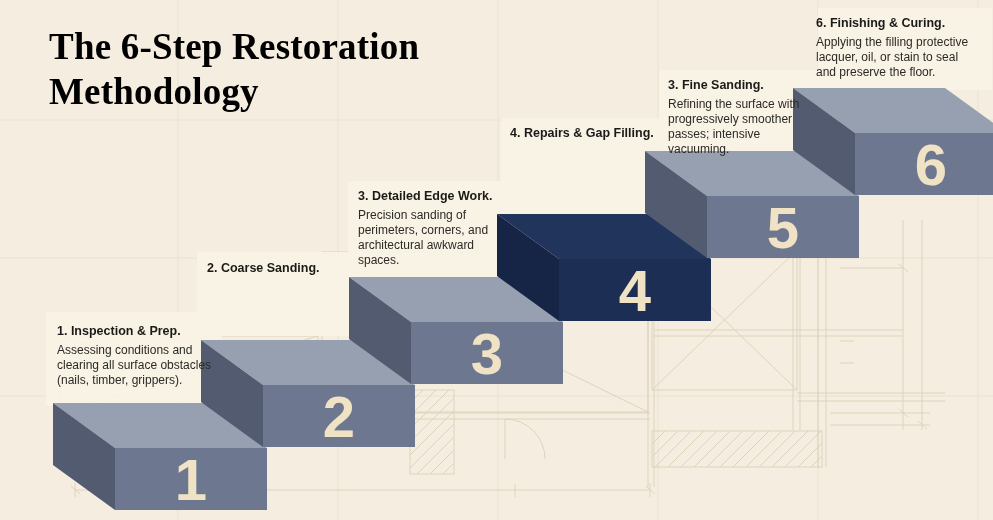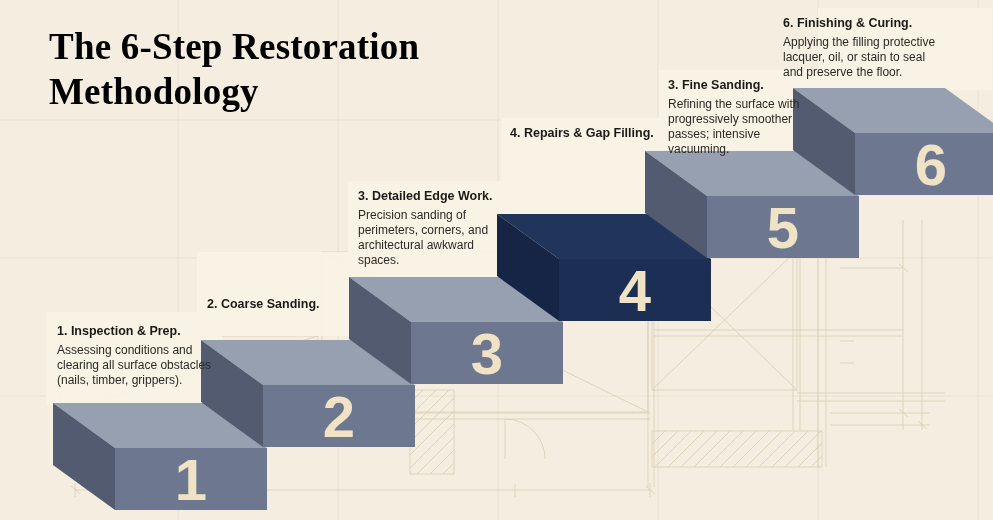--- a/index.html
+++ b/index.html
@@ -176,35 +176,35 @@
         <polygon points="855 133 1007 133 1007 195 855 195" fill="#6d7890"></polygon>
         <text x="931" y="185" fill="#f0e2c4" font-size="58" text-anchor="middle" class="num-text">6</text>
       </g>
     </svg>
 
   <div class="layer" id="label-layer">
       <div class="step-label" style="left: 57px; top: 324px; width: 158px;">
         <div class="h">1. Inspection &amp; Prep.</div>
         <div class="b">Assessing conditions and clearing all surface obstacles (nails, timber, grippers).</div>
       </div>
-      <div class="step-label" style="left: 207px; top: 261px; width: 152px; margin-top: 36px;">
+      <div class="step-label" style="left: 207px; top: 261px; width: 152px;">
         <div class="h">2. Coarse Sanding.</div>
       </div>
       <div class="step-label" style="left: 358px; top: 189px; width: 150px;">
         <div class="h">3. Detailed Edge Work.</div>
         <div class="b">Precision sanding of perimeters, corners, and architectural awkward spaces.</div>
       </div>
       <div class="step-label" style="left: 510px; top: 126px; width: 162px;">
         <div class="h">4. Repairs &amp; Gap Filling.</div>
       </div>
       <div class="step-label" style="left: 668px; top: 78px; width: 154px;">
         <div class="h">3. Fine Sanding.</div>
         <div class="b">Refining the surface with progressively smoother passes; intensive vacuuming.</div>
       </div>
-      <div class="step-label" style="left: 783px; top: 16px; width: 160px;">
+      <div class="step-label" style="left: 816px; top: 16px; width: 160px;">
         <div class="h">6. Finishing &amp; Curing.</div>
         <div class="b">Applying the filling protective lacquer, oil, or stain to seal and preserve the floor.</div>
       </div>
     </div>
 
   <div class="title">
     <div>The 6-Step Restoration</div>
     <div>Methodology</div>
   </div>
 

